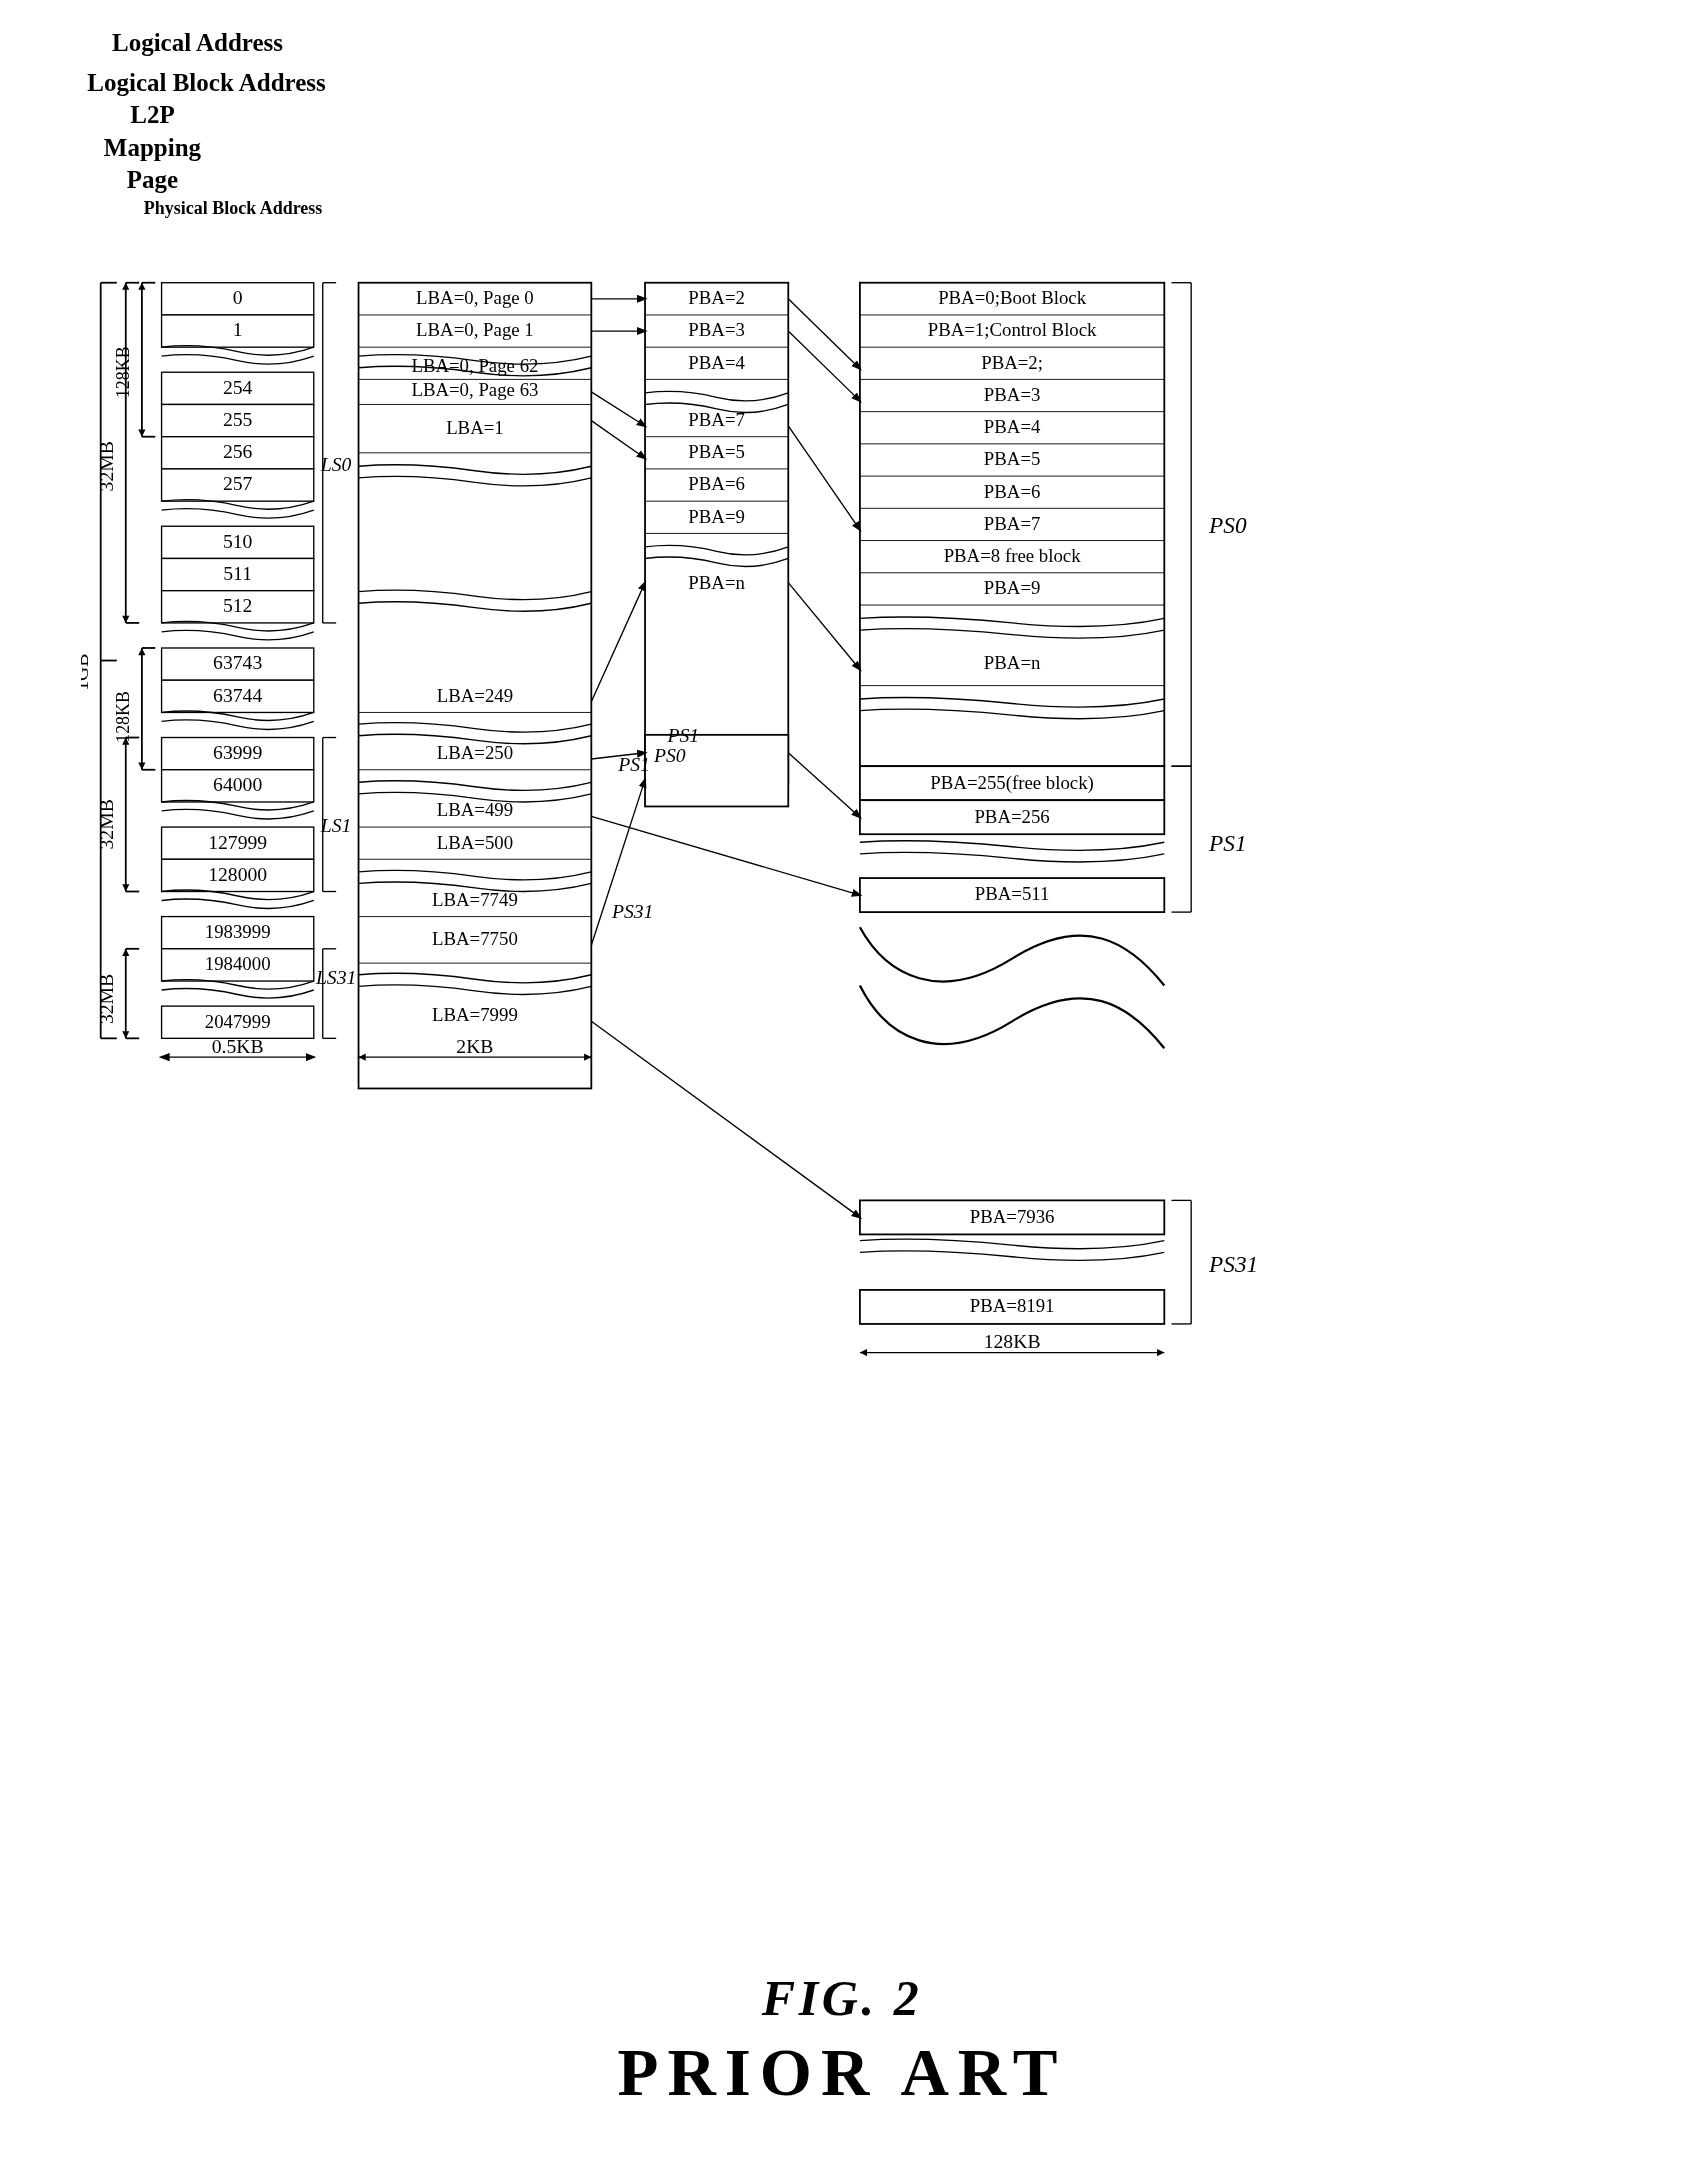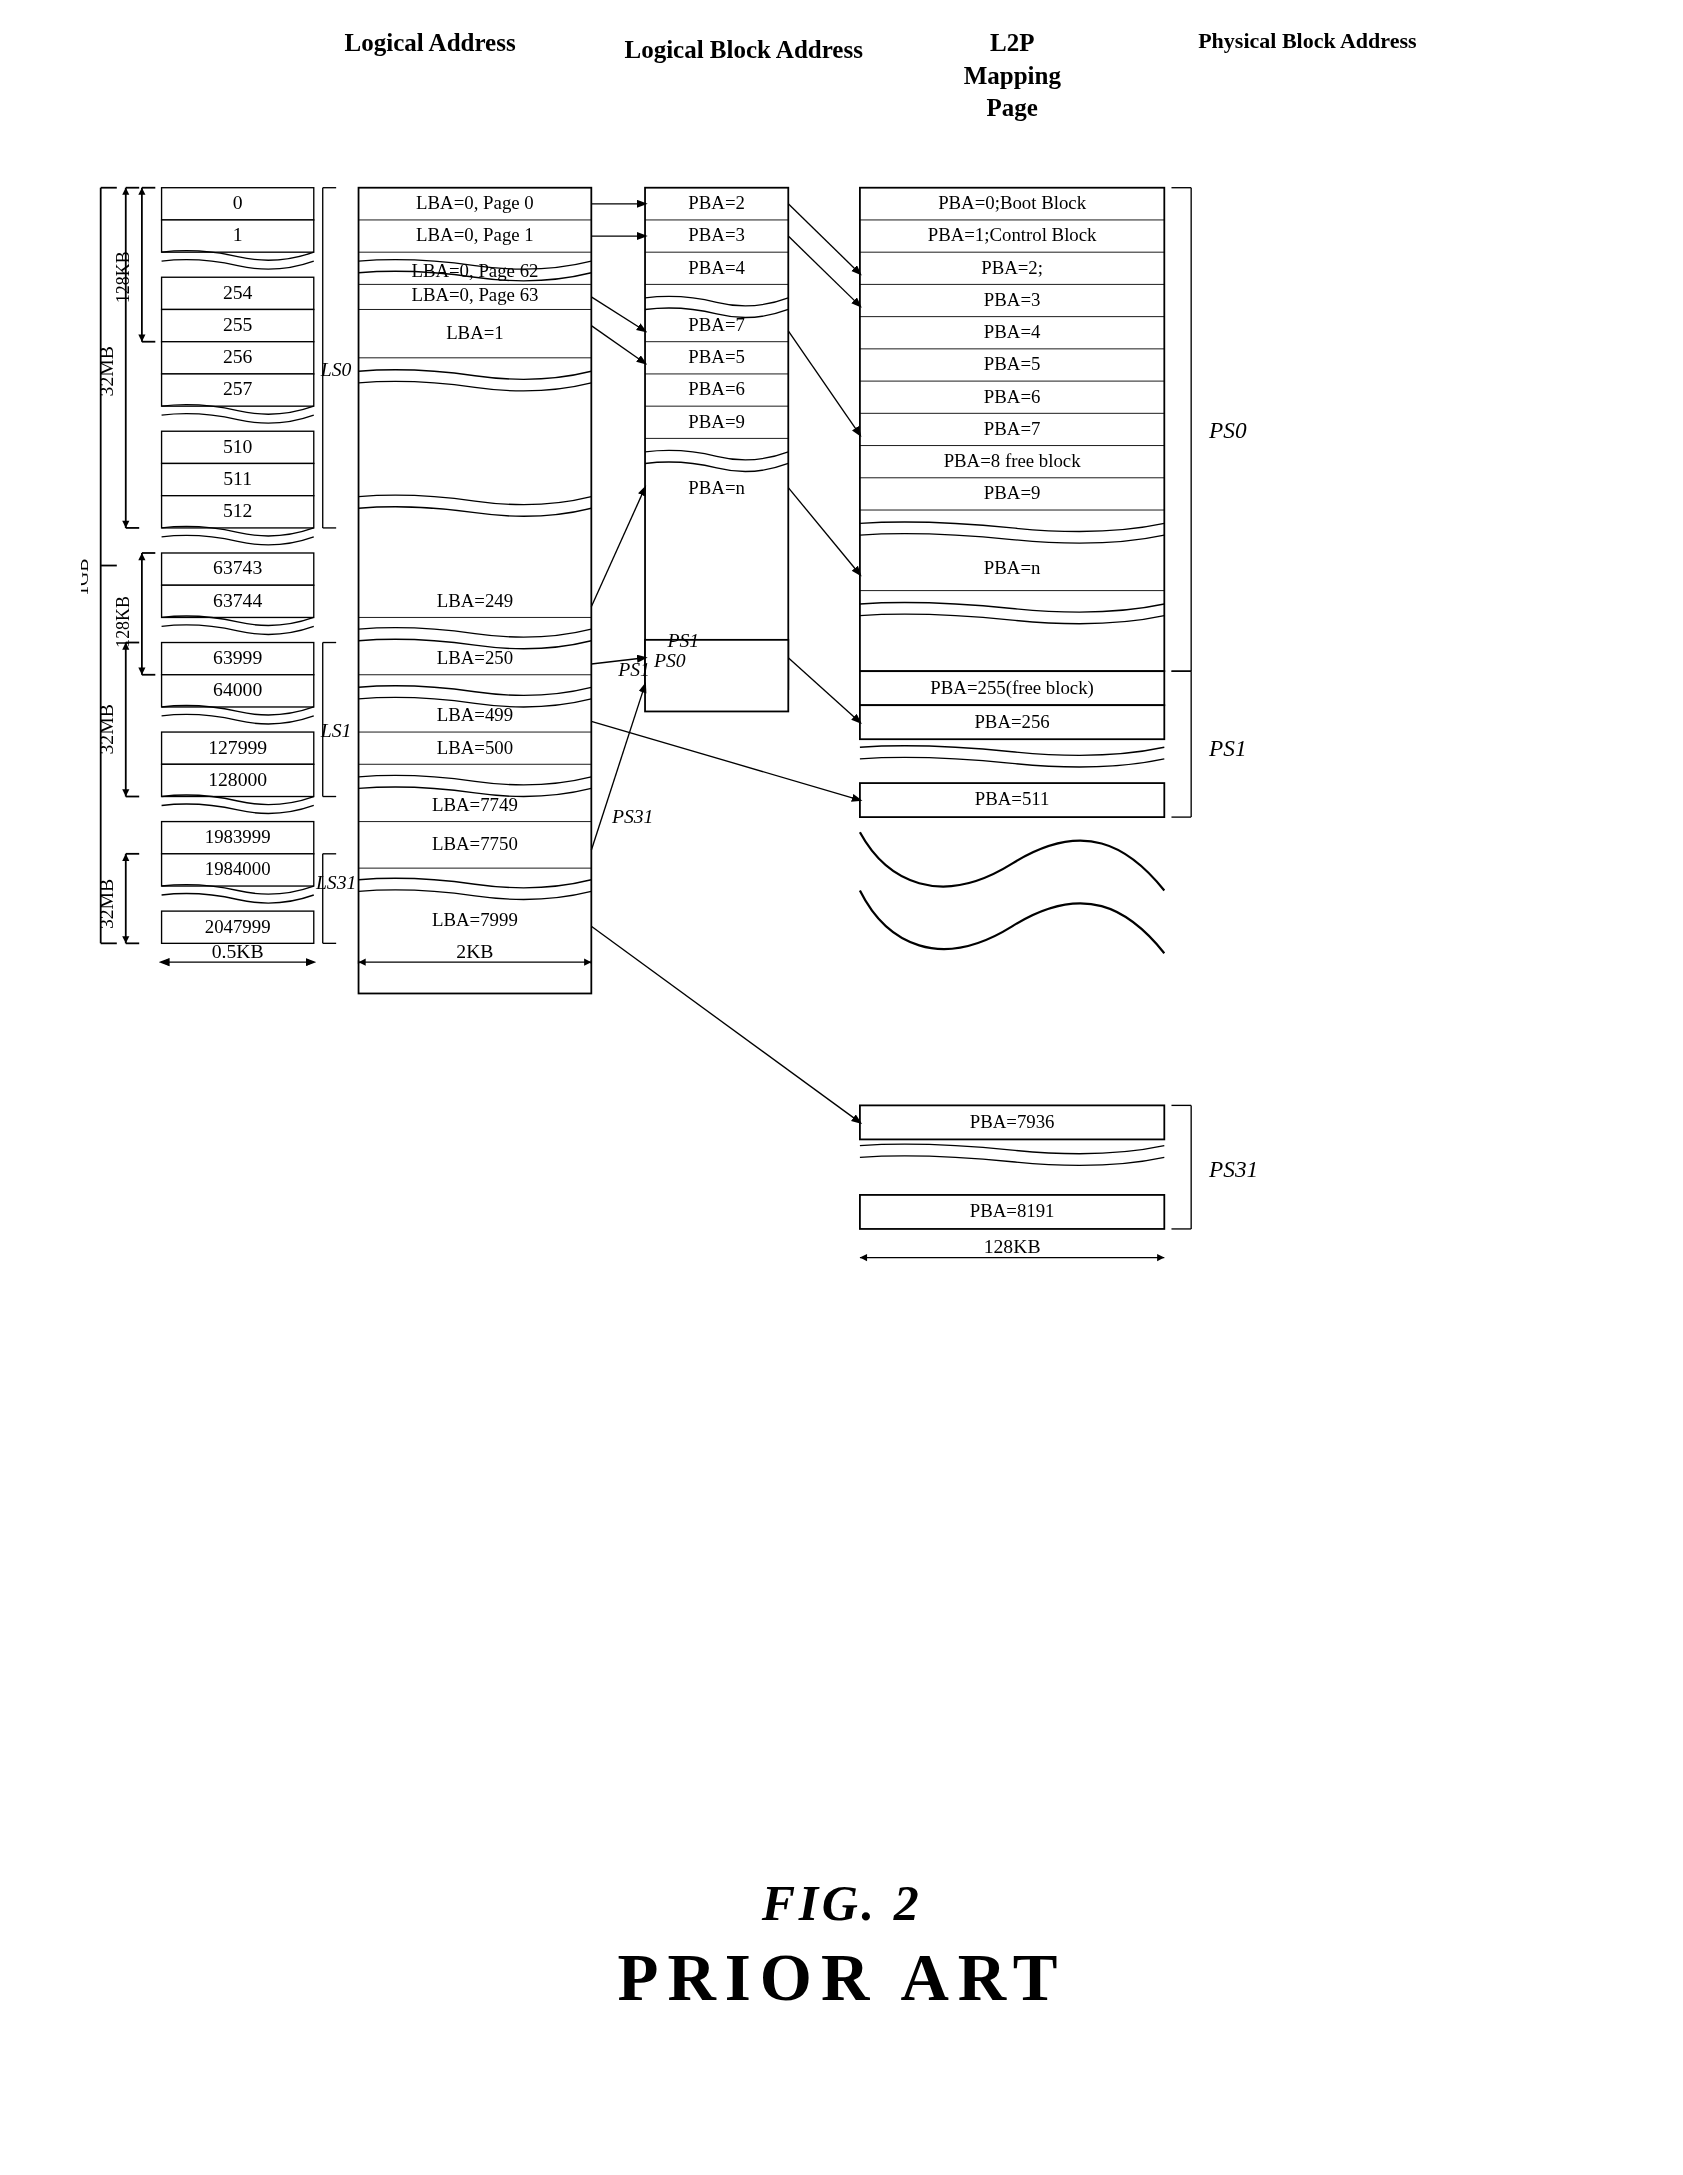--- a/index.html
+++ b/index.html
@@ -19,32 +19,32 @@
       width: 1522px;
       margin: 0 auto;
     }
 
   </style>
 </head>
 <body>
 
 <div class="diagram-wrapper">
 
-  <div style="display:flex; flex-direction:row; justify-content:space-between; margin-bottom:13.4px; padding-top:9px;">
+  <div style="display:flex; flex-direction:column; justify-content:flex-end; margin-bottom:13.4px; padding-top:9px;">
     <div style="width:161px;"></div>
     <div style="width:233px; text-align:center; font-size:25px; font-weight:bold; line-height:1.3;">
       <span>Logical Address</span>
     </div>
     <div style="width:251px; text-align:center; font-size:25px; font-weight:bold; line-height:1.3;margin-top:7px;">
       <span>Logical Block Address</span>
     </div>
     <div style="width:143px; text-align:center; font-size:25px; font-weight:bold; line-height:1.3;">
       <span>L2P Mapping Page</span>
     </div>
-    <div style="width:304px; text-align:center; font-size:22px; font-weight:bold; line-height:1.3;">
+    <div style="width:304px; text-align:center; font-size:18px; font-weight:bold; line-height:1.3;">
       <span>Physical Block Address</span>
     </div>
     <div style="width:72px;"></div>
   </div>
 
   <svg width="1522" height="1702" style="display:block; margin:0 auto;" xmlns="http://www.w3.org/2000/svg" viewBox="0 0 1700 1900">
 
     <rect x="90" y="55" width="170" height="36" fill="white" stroke="black" stroke-width="1.5"></rect>
     <text x="175" y="79" text-anchor="middle" font-family="Times New Roman" font-size="22">0</text>
 

